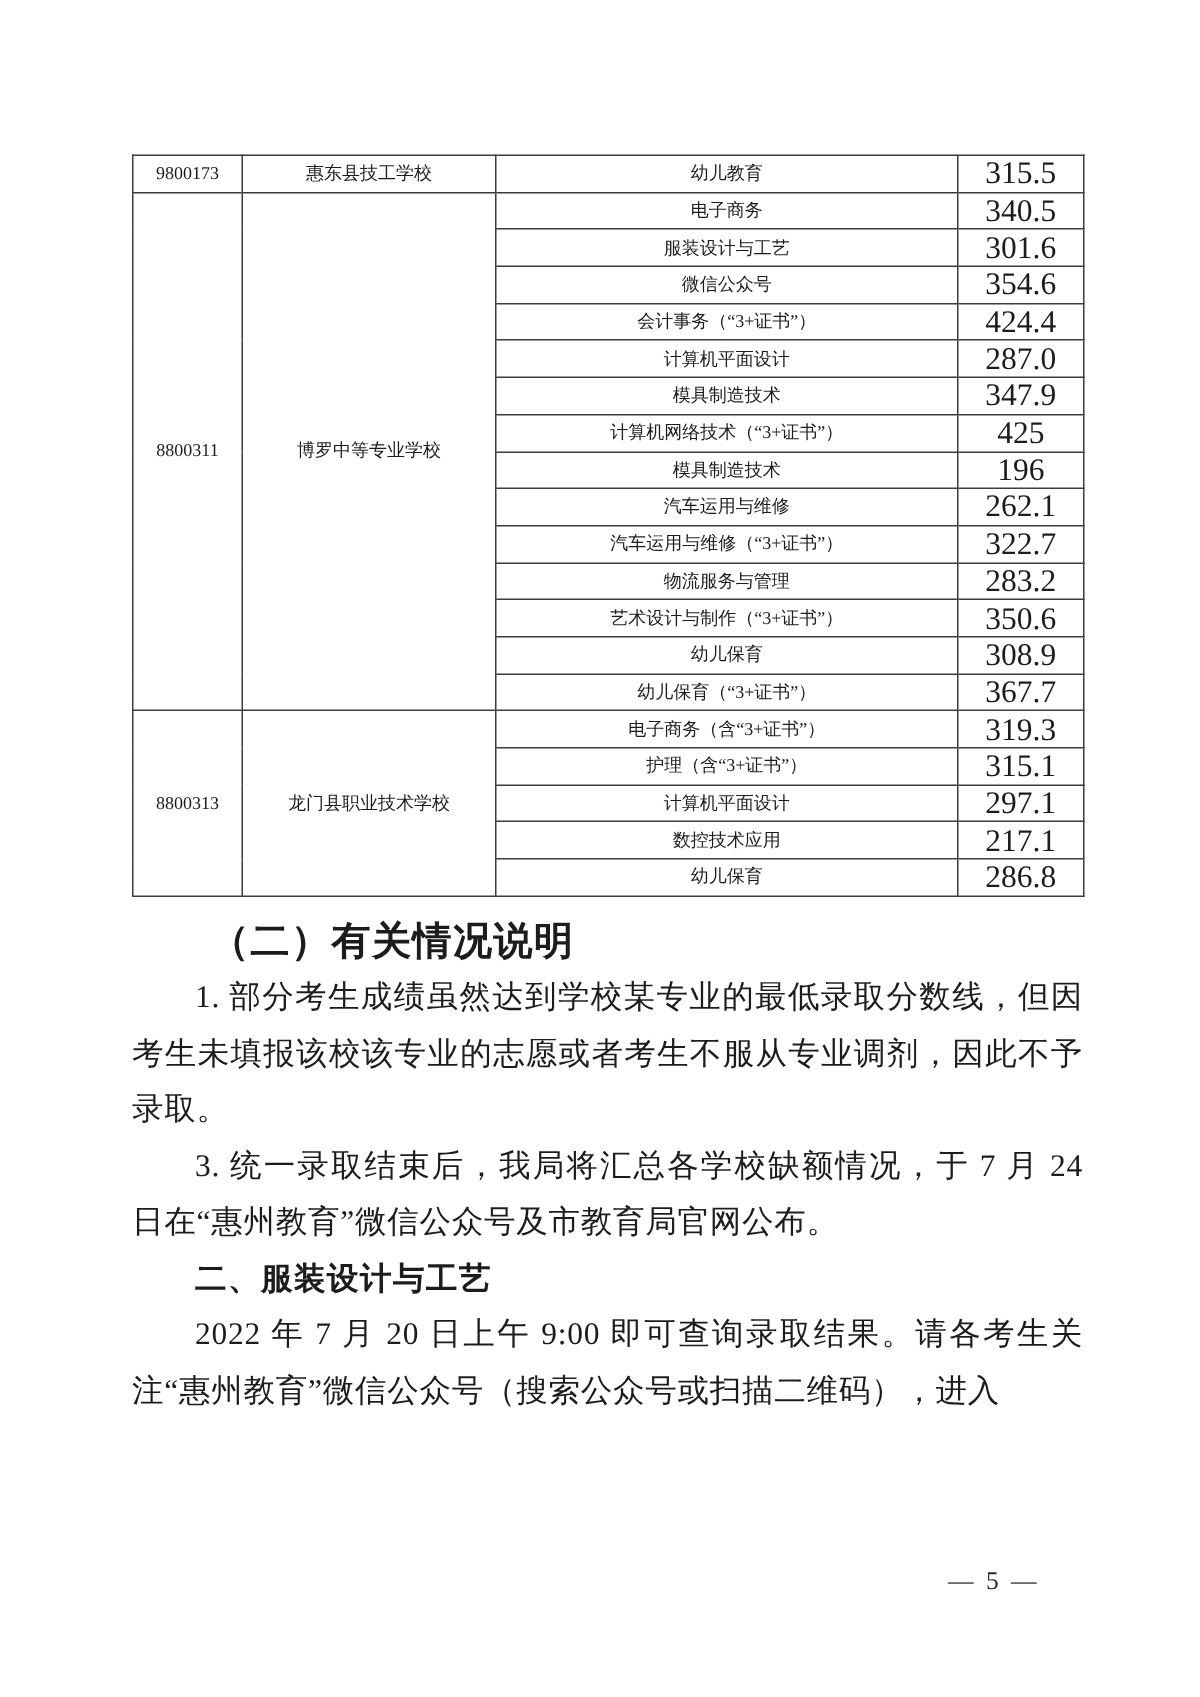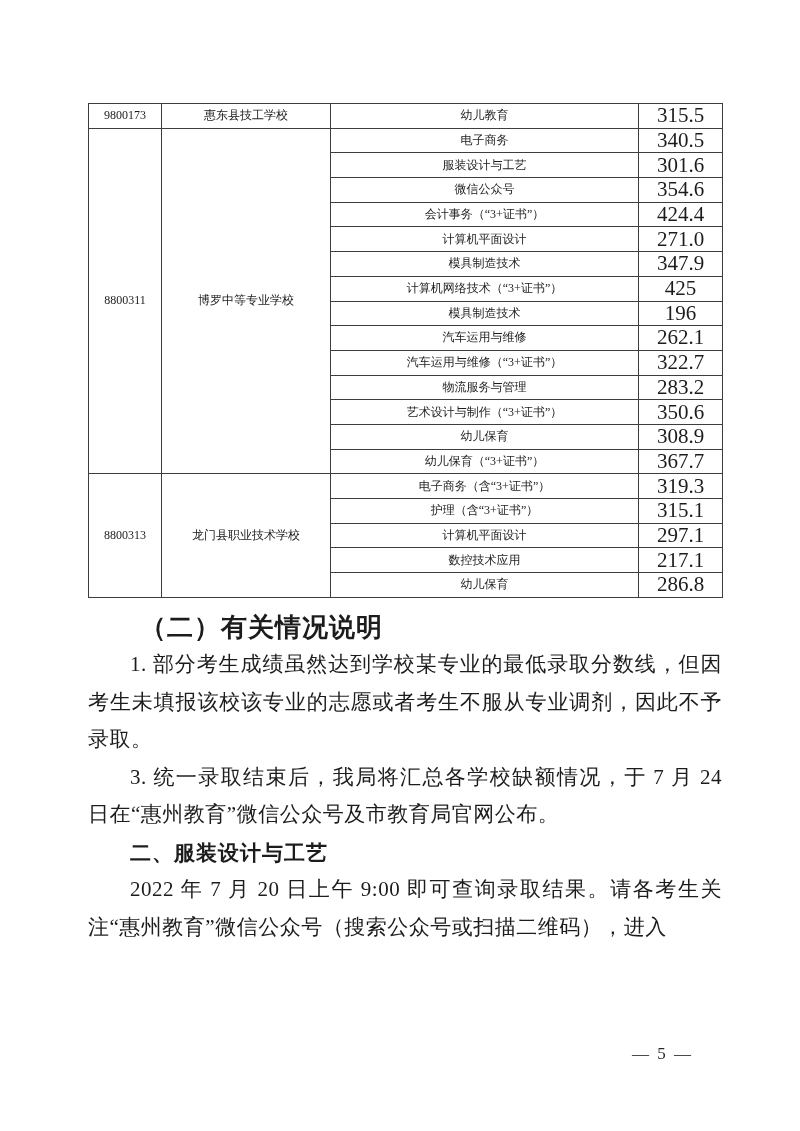--- a/index.html
+++ b/index.html
@@ -107,21 +107,21 @@
         <tr>
           <td class="major">微信公众号</td>
           <td class="score">354.6</td>
         </tr>
         <tr>
           <td class="major">会计事务（“3+证书”）</td>
           <td class="score">424.4</td>
         </tr>
         <tr>
           <td class="major">计算机平面设计</td>
-          <td class="score">271.0</td>
+          <td class="score">287.0</td>
         </tr>
         <tr>
           <td class="major">模具制造技术</td>
           <td class="score">347.9</td>
         </tr>
         <tr>
           <td class="major">计算机网络技术（“3+证书”）</td>
           <td class="score">425</td>
         </tr>
         <tr>

